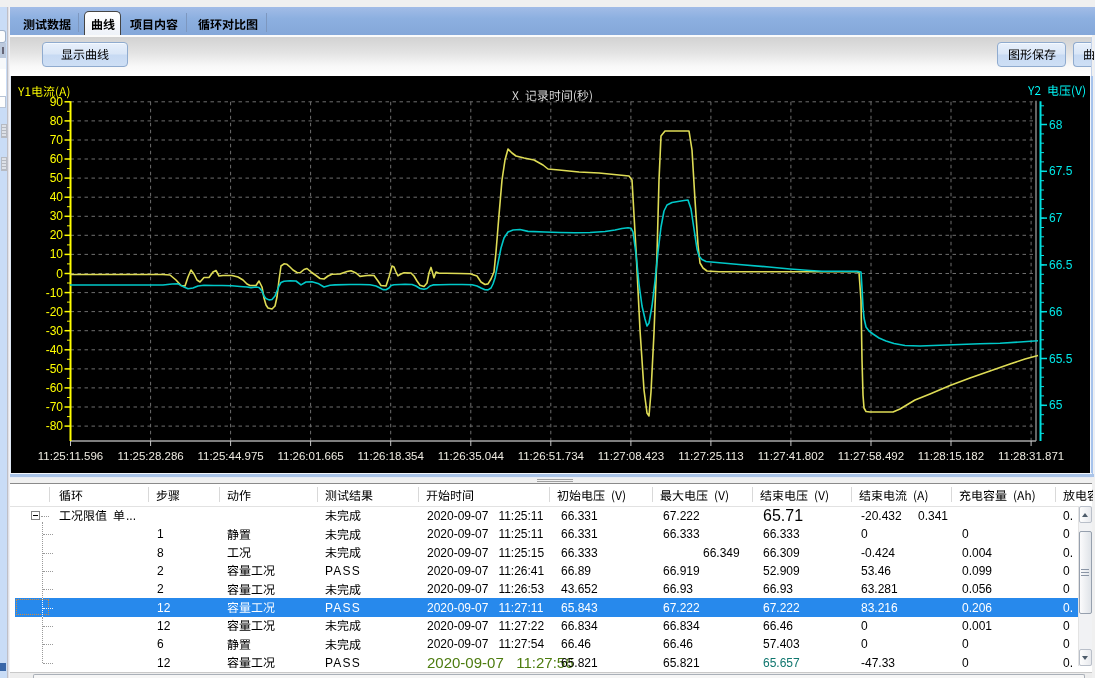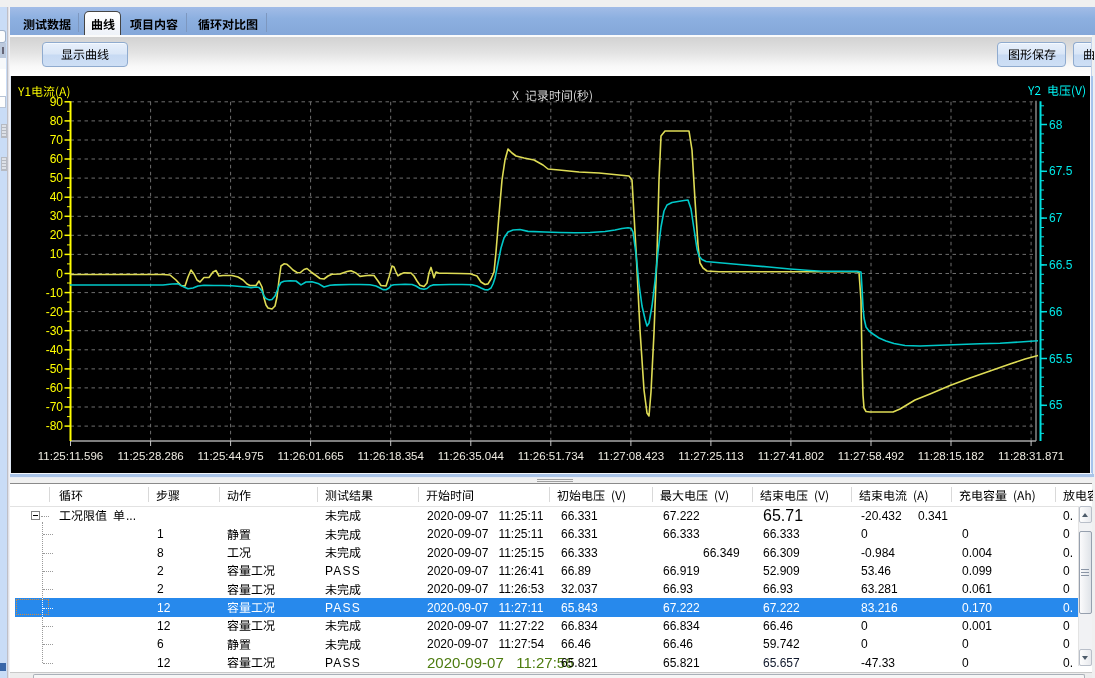--- a/index.html
+++ b/index.html
@@ -610,21 +610,21 @@
         <use href="#r672a" x="0.0"></use>
         <use href="#r5b8c" x="12.0"></use>
         <use href="#r6210" x="24.0"></use>
       </g>
     </svg>
   </div>
 <div style="position:absolute;left:427px;top:543.625px;height:18px;font-size:12px;color:#000;line-height:18px;white-space:pre;">2020-09-07&nbsp;&nbsp;&nbsp;11:25:15</div>
 <div style="position:absolute;left:561px;top:543.625px;height:18px;font-size:12px;color:#000;line-height:18px;white-space:pre;">66.333</div>
 <div style="position:absolute;left:663px;top:543.625px;height:18px;font-size:12px;color:#000;line-height:18px;white-space:pre;margin-left:40px;">66.349</div>
 <div style="position:absolute;left:763px;top:543.625px;height:18px;font-size:12px;color:#000;line-height:18px;white-space:pre;">66.309</div>
-<div style="position:absolute;left:861px;top:543.625px;height:18px;font-size:12px;color:#000;line-height:18px;white-space:pre;">-0.984</div>
+<div style="position:absolute;left:861px;top:543.625px;height:18px;font-size:12px;color:#000;line-height:18px;white-space:pre;">-0.424</div>
 <div style="position:absolute;left:962px;top:543.625px;height:18px;font-size:12px;color:#000;line-height:18px;white-space:pre;">0.004</div>
 <div style="position:absolute;left:1063px;top:543.625px;height:18px;font-size:12px;color:#000;line-height:18px;white-space:pre;">0.</div>
 <div style="position:absolute;left:157px;top:561.9549999999999px;height:18px;font-size:12px;color:#000;line-height:18px;white-space:pre;">2</div>
 <div style="position:absolute;left:227px;top:563.2549999999999px;line-height:0;">
     <svg class="cj " width="48" height="15" viewBox="0 0 48 15" style="overflow:visible">
       <g fill="#000" transform="translate(0,12)">
         <use href="#r5bb9" x="0.0"></use>
         <use href="#r91cf" x="12.0"></use>
         <use href="#r5de5" x="24.0"></use>
         <use href="#r51b5" x="36.0"></use>
@@ -653,44 +653,44 @@
 <div style="position:absolute;left:325px;top:581.5849999999999px;line-height:0;">
     <svg class="cj " width="36" height="15" viewBox="0 0 36 15" style="overflow:visible">
       <g fill="#000" transform="translate(0,12)">
         <use href="#r672a" x="0.0"></use>
         <use href="#r5b8c" x="12.0"></use>
         <use href="#r6210" x="24.0"></use>
       </g>
     </svg>
   </div>
 <div style="position:absolute;left:427px;top:580.285px;height:18px;font-size:12px;color:#000;line-height:18px;white-space:pre;">2020-09-07&nbsp;&nbsp;&nbsp;11:26:53</div>
-<div style="position:absolute;left:561px;top:580.285px;height:18px;font-size:12px;color:#000;line-height:18px;white-space:pre;">32.037</div>
+<div style="position:absolute;left:561px;top:580.285px;height:18px;font-size:12px;color:#000;line-height:18px;white-space:pre;">43.652</div>
 <div style="position:absolute;left:663px;top:580.285px;height:18px;font-size:12px;color:#000;line-height:18px;white-space:pre;">66.93</div>
 <div style="position:absolute;left:763px;top:580.285px;height:18px;font-size:12px;color:#000;line-height:18px;white-space:pre;">66.93</div>
 <div style="position:absolute;left:861px;top:580.285px;height:18px;font-size:12px;color:#000;line-height:18px;white-space:pre;">63.281</div>
-<div style="position:absolute;left:962px;top:580.285px;height:18px;font-size:12px;color:#000;line-height:18px;white-space:pre;">0.061</div>
+<div style="position:absolute;left:962px;top:580.285px;height:18px;font-size:12px;color:#000;line-height:18px;white-space:pre;">0.056</div>
 <div style="position:absolute;left:1063px;top:580.285px;height:18px;font-size:12px;color:#000;line-height:18px;white-space:pre;">0</div>
 <div style="position:absolute;left:157px;top:598.615px;height:18px;font-size:12px;color:#fff;line-height:18px;white-space:pre;">12</div>
 <div style="position:absolute;left:227px;top:599.915px;line-height:0;">
     <svg class="cj " width="48" height="15" viewBox="0 0 48 15" style="overflow:visible">
       <g fill="#fff" transform="translate(0,12)">
         <use href="#r5bb9" x="0.0"></use>
         <use href="#r91cf" x="12.0"></use>
         <use href="#r5de5" x="24.0"></use>
         <use href="#r51b5" x="36.0"></use>
       </g>
     </svg>
   </div>
 <div style="position:absolute;left:325px;top:598.615px;height:18px;font-size:12px;color:#fff;line-height:18px;white-space:pre;letter-spacing:1.2px;">PASS</div>
 <div style="position:absolute;left:427px;top:598.615px;height:18px;font-size:12px;color:#fff;line-height:18px;white-space:pre;">2020-09-07&nbsp;&nbsp;&nbsp;11:27:11</div>
 <div style="position:absolute;left:561px;top:598.615px;height:18px;font-size:12px;color:#fff;line-height:18px;white-space:pre;">65.843</div>
 <div style="position:absolute;left:663px;top:598.615px;height:18px;font-size:12px;color:#fff;line-height:18px;white-space:pre;">67.222</div>
 <div style="position:absolute;left:763px;top:598.615px;height:18px;font-size:12px;color:#fff;line-height:18px;white-space:pre;">67.222</div>
 <div style="position:absolute;left:861px;top:598.615px;height:18px;font-size:12px;color:#fff;line-height:18px;white-space:pre;">83.216</div>
-<div style="position:absolute;left:962px;top:598.615px;height:18px;font-size:12px;color:#fff;line-height:18px;white-space:pre;">0.170</div>
+<div style="position:absolute;left:962px;top:598.615px;height:18px;font-size:12px;color:#fff;line-height:18px;white-space:pre;">0.206</div>
 <div style="position:absolute;left:1063px;top:598.615px;height:18px;font-size:12px;color:#fff;line-height:18px;white-space:pre;">0.</div>
 <div style="position:absolute;left:157px;top:616.9449999999999px;height:18px;font-size:12px;color:#000;line-height:18px;white-space:pre;">12</div>
 <div style="position:absolute;left:227px;top:618.2449999999999px;line-height:0;">
     <svg class="cj " width="48" height="15" viewBox="0 0 48 15" style="overflow:visible">
       <g fill="#000" transform="translate(0,12)">
         <use href="#r5bb9" x="0.0"></use>
         <use href="#r91cf" x="12.0"></use>
         <use href="#r5de5" x="24.0"></use>
         <use href="#r51b5" x="36.0"></use>
       </g>
@@ -726,40 +726,40 @@
       <g fill="#000" transform="translate(0,12)">
         <use href="#r672a" x="0.0"></use>
         <use href="#r5b8c" x="12.0"></use>
         <use href="#r6210" x="24.0"></use>
       </g>
     </svg>
   </div>
 <div style="position:absolute;left:427px;top:635.275px;height:18px;font-size:12px;color:#000;line-height:18px;white-space:pre;">2020-09-07&nbsp;&nbsp;&nbsp;11:27:54</div>
 <div style="position:absolute;left:561px;top:635.275px;height:18px;font-size:12px;color:#000;line-height:18px;white-space:pre;">66.46</div>
 <div style="position:absolute;left:663px;top:635.275px;height:18px;font-size:12px;color:#000;line-height:18px;white-space:pre;">66.46</div>
-<div style="position:absolute;left:763px;top:635.275px;height:18px;font-size:12px;color:#000;line-height:18px;white-space:pre;">59.742</div>
+<div style="position:absolute;left:763px;top:635.275px;height:18px;font-size:12px;color:#000;line-height:18px;white-space:pre;">57.403</div>
 <div style="position:absolute;left:861px;top:635.275px;height:18px;font-size:12px;color:#000;line-height:18px;white-space:pre;">0</div>
 <div style="position:absolute;left:962px;top:635.275px;height:18px;font-size:12px;color:#000;line-height:18px;white-space:pre;">0</div>
 <div style="position:absolute;left:1063px;top:635.275px;height:18px;font-size:12px;color:#000;line-height:18px;white-space:pre;">0</div>
 <div style="position:absolute;left:157px;top:653.605px;height:18px;font-size:12px;color:#000;line-height:18px;white-space:pre;">12</div>
 <div style="position:absolute;left:227px;top:654.905px;line-height:0;">
     <svg class="cj " width="48" height="15" viewBox="0 0 48 15" style="overflow:visible">
       <g fill="#000" transform="translate(0,12)">
         <use href="#r5bb9" x="0.0"></use>
         <use href="#r91cf" x="12.0"></use>
         <use href="#r5de5" x="24.0"></use>
         <use href="#r51b5" x="36.0"></use>
       </g>
     </svg>
   </div>
 <div style="position:absolute;left:325px;top:653.605px;height:18px;font-size:12px;color:#000;line-height:18px;white-space:pre;letter-spacing:1.2px;">PASS</div>
 <div style="position:absolute;left:427px;top:653.605px;height:18px;font-size:15px;color:#4d7c0f;line-height:18px;white-space:pre;">2020-09-07&nbsp;&nbsp;&nbsp;11:27:56</div>
 <div style="position:absolute;left:561px;top:653.605px;height:18px;font-size:12px;color:#000;line-height:18px;white-space:pre;">65.821</div>
 <div style="position:absolute;left:663px;top:653.605px;height:18px;font-size:12px;color:#000;line-height:18px;white-space:pre;">65.821</div>
-<div style="position:absolute;left:763px;top:653.605px;height:18px;font-size:12px;color:#0f172a;line-height:18px;white-space:pre;">65.657</div>
+<div style="position:absolute;left:763px;top:653.605px;height:18px;font-size:12px;color:#0f766e;line-height:18px;white-space:pre;">65.657</div>
 <div style="position:absolute;left:861px;top:653.605px;height:18px;font-size:12px;color:#000;line-height:18px;white-space:pre;">-47.33</div>
 <div style="position:absolute;left:962px;top:653.605px;height:18px;font-size:12px;color:#000;line-height:18px;white-space:pre;">0</div>
 <div style="position:absolute;left:1063px;top:653.605px;height:18px;font-size:12px;color:#000;line-height:18px;white-space:pre;">0.</div>
 <div style="position:absolute;left:1093px;top:484px;width:2px;height:22px;background:#f0f0f0;"></div>
 <div style="position:absolute;left:1078px;top:506px;width:14px;height:160px;background:#f1f2f4;border-left:1px solid #e3e3e3;"></div>
 <div style="position:absolute;left:1078.5px;top:506px;width:13px;height:17px;background:linear-gradient(90deg,#fdfdfd,#e8eaee);border:1px solid #b9bfc9;border-radius:2px;"></div>
 <div style="position:absolute;left:1082px;top:513px;width:0px;height:0px;border-left:3.5px solid transparent;border-right:3.5px solid transparent;border-bottom:4.5px solid #4d5b6a;"></div>
 <div style="position:absolute;left:1078.5px;top:649px;width:13px;height:17px;background:linear-gradient(90deg,#fdfdfd,#e8eaee);border:1px solid #b9bfc9;border-radius:2px;"></div>
 <div style="position:absolute;left:1082px;top:656px;width:0px;height:0px;border-left:3.5px solid transparent;border-right:3.5px solid transparent;border-top:4.5px solid #4d5b6a;"></div>
 <div style="position:absolute;left:1078.5px;top:531px;width:13px;height:83px;background:linear-gradient(90deg,#fbfbfc,#dfe3e8);border:1px solid #96a0ae;border-radius:2px;"></div>

